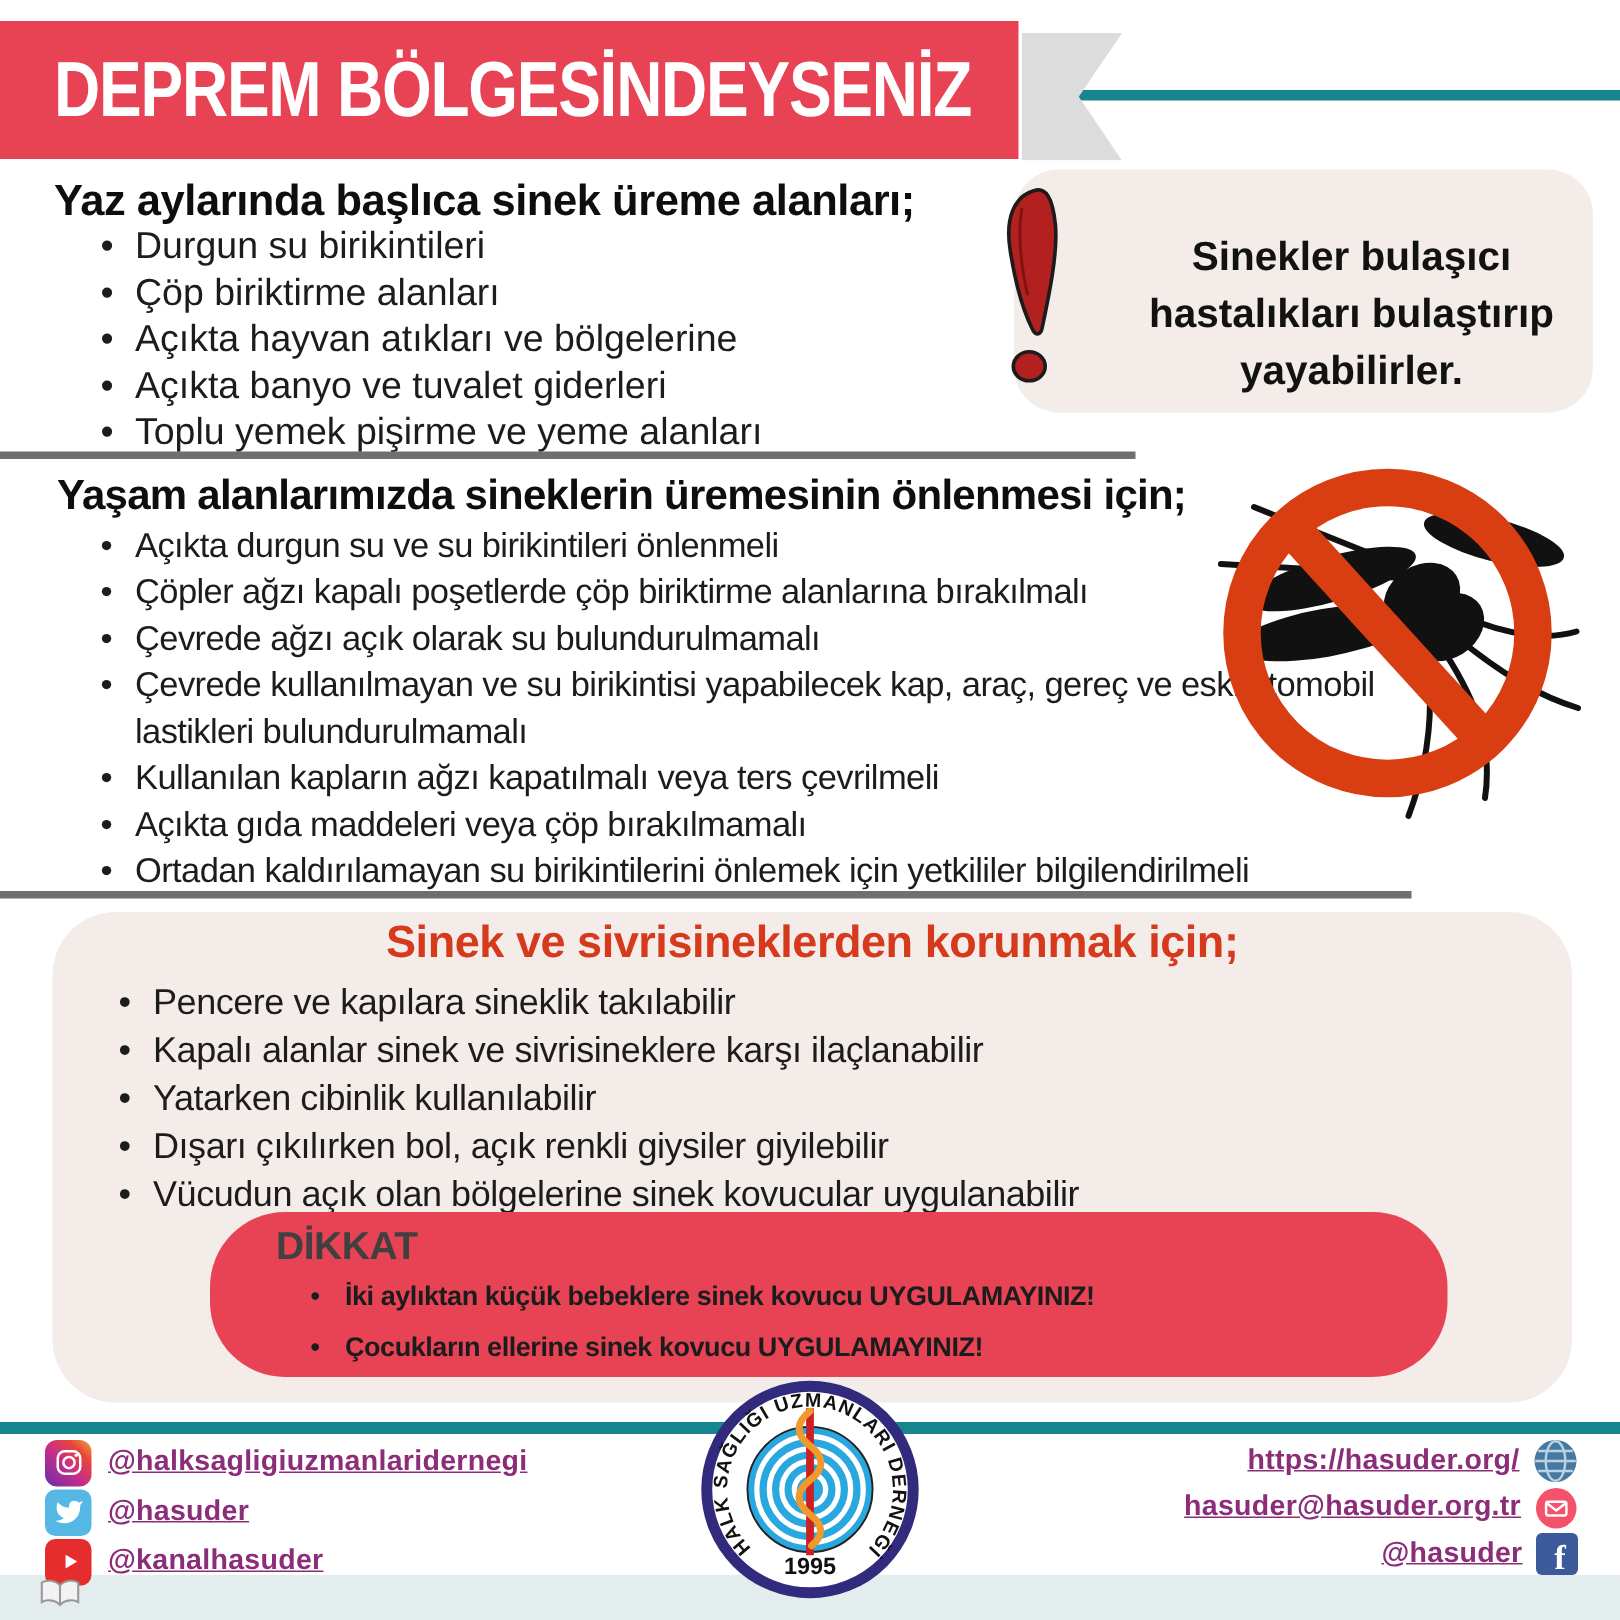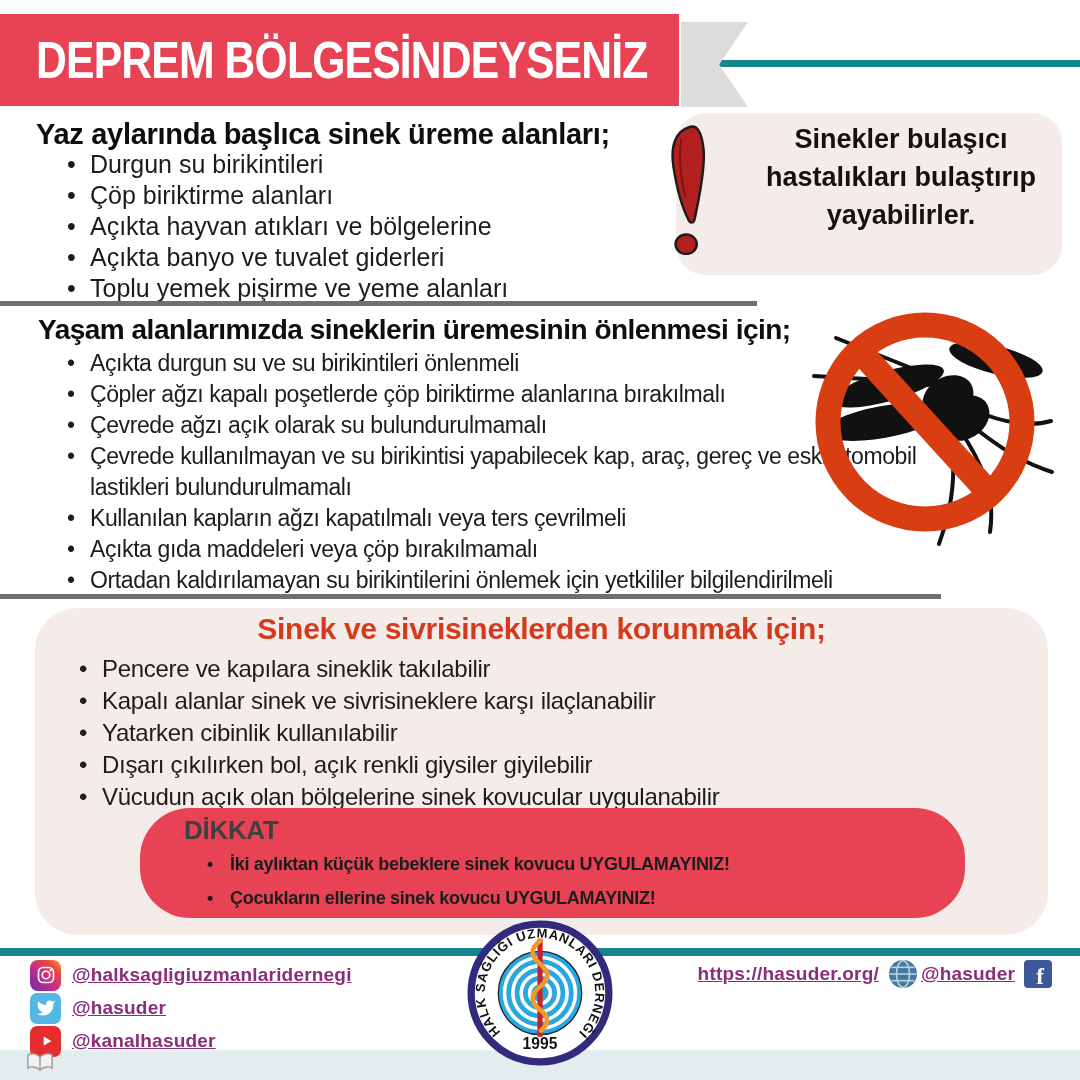--- a/index.html
+++ b/index.html
@@ -17,21 +17,21 @@
   ul.blist li{position:relative;padding-left:30px;}
   ul.blist li::before{content:"•";position:absolute;left:7px;top:0;}
 
   .sec-heading{position:absolute;font-weight:bold;color:#0e0e0e;white-space:nowrap;}
   .sec1-heading{left:36px;top:118px;font-size:29px;letter-spacing:-.3px;}
   .sec1-list{position:absolute;left:60px;top:149px;font-size:25px;}
   .sec1-list li{line-height:31px;}
 
   .callout{position:absolute;left:676px;top:113px;width:386px;height:162px;background:#f3ece8;border-radius:30px;}
   .excl{position:absolute;left:662px;top:124px;width:58px;height:136px;z-index:2;}
-  .callout-text{position:absolute;left:748px;top:120px;width:306px;text-align:center;font-weight:bold;font-size:27px;line-height:38px;color:#121212;z-index:2;}
+  .callout-text{position:absolute;left:748px;top:152px;width:306px;text-align:center;font-weight:bold;font-size:27px;line-height:38px;color:#121212;z-index:2;}
 
   .divider{position:absolute;background:#6f6f6f;height:5px;left:0;}
   .divider1{top:301px;width:757px;}
   .divider2{top:594px;width:941px;}
 
   .sec2-heading{left:38px;top:314px;font-size:28px;letter-spacing:-.5px;}
   .sec2-list{position:absolute;left:60px;top:348px;font-size:23px;letter-spacing:-.4px;width:960px;}
   .sec2-list li{line-height:31px;}
   .sec2-list li:nth-child(4){max-width:830px;}
 
@@ -47,21 +47,21 @@
   .warn-title{position:absolute;left:184px;top:815px;font-size:26px;font-weight:bold;color:#404040;letter-spacing:-.3px;}
   .warn-list{position:absolute;left:200px;top:847px;font-size:18px;font-weight:bold;letter-spacing:-.3px;color:#101010;}
   .warn-list li{line-height:34px;}
 
   
   .footer-line{position:absolute;left:0;top:948px;width:1080px;height:8px;background:#17858d;z-index:1;}
   .bottom-strip{position:absolute;left:0;top:1050px;width:1080px;height:30px;background:#e4eded;z-index:0;}
   .social-list{position:absolute;left:30px;top:960px;z-index:2;}
   .social-row{display:flex;align-items:center;gap:11px;height:30px;margin-bottom:3px;}
   .social-label,.link-label{color:#8b2d78;font-weight:bold;font-size:19px;text-decoration:underline;letter-spacing:.2px;}
-  .links-list{position:absolute;right:28px;top:960px;display:flex;flex-direction:row;align-items:flex-end;gap:3px;z-index:2;}
+  .links-list{position:absolute;right:28px;top:960px;display:flex;flex-direction:column;align-items:flex-end;gap:3px;z-index:2;}
   .link-row{display:flex;align-items:center;gap:9px;height:28px;}
   .badge{display:flex;align-items:center;justify-content:center;}
   .ig-badge{width:31px;height:31px;border-radius:8px;background:linear-gradient(45deg,#6a2ea8 0%,#c52e8a 45%,#e8453c 75%,#f2a33c 100%);}
   .tw-badge{width:31px;height:31px;border-radius:7px;background:#55b8e4;}
   .yt-badge{width:31px;height:31px;border-radius:7px;background:#e62d2d;}
   .fb-badge{width:28px;height:28px;border-radius:4px;background:#3c5a9a;color:#fff;font-weight:bold;font-size:23px;font-family:"Liberation Serif",serif;}
   .fb-badge span{position:relative;top:3px;left:2px;}
   .logo{position:absolute;left:467px;top:920px;width:146px;height:146px;z-index:3;}
   .book{position:absolute;left:26px;top:1052px;z-index:2;}
 </style>
@@ -193,20 +193,30 @@
           <g stroke="#b8d4e4" stroke-width="1.6" fill="none">
             <ellipse cx="15" cy="15" rx="6.5" ry="13.2"></ellipse>
             <line x1="1.5" y1="15" x2="28.5" y2="15"></line>
             <line x1="3.5" y1="8.3" x2="26.5" y2="8.3"></line>
             <line x1="3.5" y1="21.7" x2="26.5" y2="21.7"></line>
           </g>
         </svg>
       </div>
     </div>
     <div class="link-row">
+      <span class="link-label">hasuder@hasuder.org.tr</span>
+      <div class="badge">
+        <svg viewBox="0 0 30 30" width="29" height="29">
+          <circle cx="15" cy="15" r="14" fill="#f4526b"></circle>
+          <rect x="8" y="10.5" width="14" height="9.5" rx="1.5" fill="none" stroke="#fff" stroke-width="1.7"></rect>
+          <path d="M8.5,11.5 L15,16.5 L21.5,11.5" fill="none" stroke="#fff" stroke-width="1.7"></path>
+        </svg>
+      </div>
+    </div>
+    <div class="link-row">
       <span class="link-label">@hasuder</span>
       <div class="badge fb-badge">
           <span>f</span>
         </div>
     </div>
   </div>
 
   <div class="logo">
     <svg viewBox="0 0 140 140" width="146" height="146">
       <circle cx="70" cy="70" r="66" fill="#fff" stroke="#322a7c" stroke-width="7"></circle>

